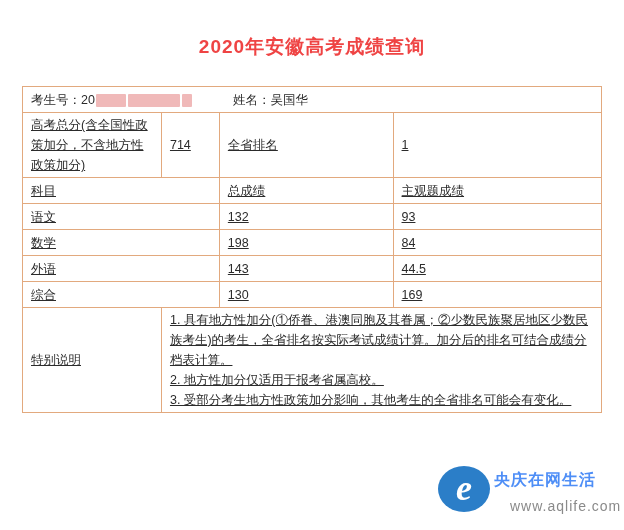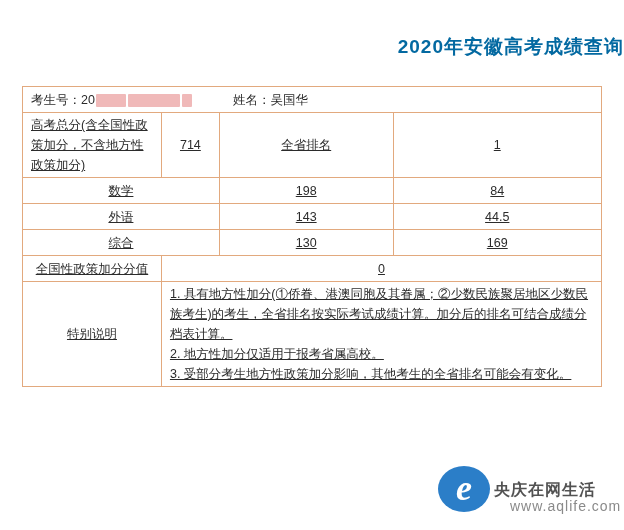--- a/index.html
+++ b/index.html
@@ -15,22 +15,22 @@
     position: relative;
     overflow: hidden;
   }
   .page {
     position: relative;
     width: 624px;
     height: 530px;
     box-sizing: border-box;
   }
   .title {
-    text-align: right;
-    color: #0369a1;
+    text-align: center;
+    color: #ef4444;
     font-size: 19px;
     font-weight: bold;
     letter-spacing: 1px;
     padding-top: 34px;
     padding-bottom: 0;
     line-height: 26px;
   }
   table.result {
     border-collapse: collapse;
     margin: 26px auto 0 auto;
@@ -40,21 +40,21 @@
   }
   table.result td {
     border: 1px solid #e2a97e;
     font-size: 12.5px;
     padding: 2px 8px;
     vertical-align: middle;
     line-height: 20px;
     color: #2b2b2b;
     text-decoration: underline;
   }
-  .c-center { text-align: center; }
+  .c-center { text-align: left; }
   .c-left { text-align: left; }
   .row-h { height: 26px; }
   .label-cell {
   }
   .exam-id-row td {
     padding-top: 8px;
     padding-bottom: 8px;
   }
   .id-wrap {
     display: inline-block;
@@ -112,24 +112,24 @@
     font-style: italic;
     font-size: 36px;
     font-weight: bold;
     line-height: 44px;
     text-align: center;
     opacity: 0.92;
   }
   .wm-text {
     position: absolute;
     left: 56px;
-    top: 16px;
+    top: 6px;
     font-size: 16px;
     font-weight: bold;
-    color: #404040;
+    color: #3b82f6;
     letter-spacing: 1px;
     opacity: 0.9;
   }
   .wm-sub {
     position: absolute;
     left: 72px;
     top: 34px;
     font-size: 14px;
     color: #8a8a8a;
     letter-spacing: 1px;
@@ -154,41 +154,47 @@
         <td colspan="4" class="c-left">
           <span class="id-prefix">考生号：</span><span class="id-wrap"><span class="id-prefix">20</span><span class="mask m1"></span><span class="mask m2"></span><span class="mask m3"></span></span><span class="name-label id-prefix">姓名：</span><span class="id-prefix">吴国华</span>
         </td>
       </tr>
       <tr>
         <td class="label-cell big-label">高考总分(含全国性政策加分，不含地方性政策加分)</td>
         <td class="c-center">714</td>
         <td class="c-center">全省排名</td>
         <td class="c-center">1</td>
       </tr>
-
+      <tr class="row-h">
+        <td colspan="2" class="c-center">科目</td>
+        <td class="c-center">总成绩</td>
+        <td class="c-center">主观题成绩</td>
+      </tr>
+
+      <tr class="row-h">
+        <td colspan="2" class="c-center">语文</td>
+        <td class="c-center">132</td>
+        <td class="c-center">93</td>
+      </tr>
       <tr class="row-h">
         <td colspan="2" class="c-center">数学</td>
         <td class="c-center">198</td>
         <td class="c-center">84</td>
       </tr>
       <tr class="row-h">
         <td colspan="2" class="c-center">外语</td>
         <td class="c-center">143</td>
         <td class="c-center">44.5</td>
       </tr>
       <tr class="row-h">
         <td colspan="2" class="c-center">综合</td>
         <td class="c-center">130</td>
         <td class="c-center">169</td>
       </tr>
 
-      <tr class="row-h">
-        <td class="c-center">全国性政策加分分值</td>
-        <td colspan="3" class="c-center">0</td>
-      </tr>
 
       <tr>
         <td class="c-center">特别说明</td>
         <td colspan="3" class="note-cell">
           <p>1. 具有地方性加分(①侨眷、港澳同胞及其眷属；②少数民族聚居地区少数民族考生)的考生，全省排名按实际考试成绩计算。加分后的排名可结合成绩分档表计算。</p>
           <p>2. 地方性加分仅适用于报考省属高校。</p>
           <p>3. 受部分考生地方性政策加分影响，其他考生的全省排名可能会有变化。</p>
         </td>
       </tr>
     </tbody>

